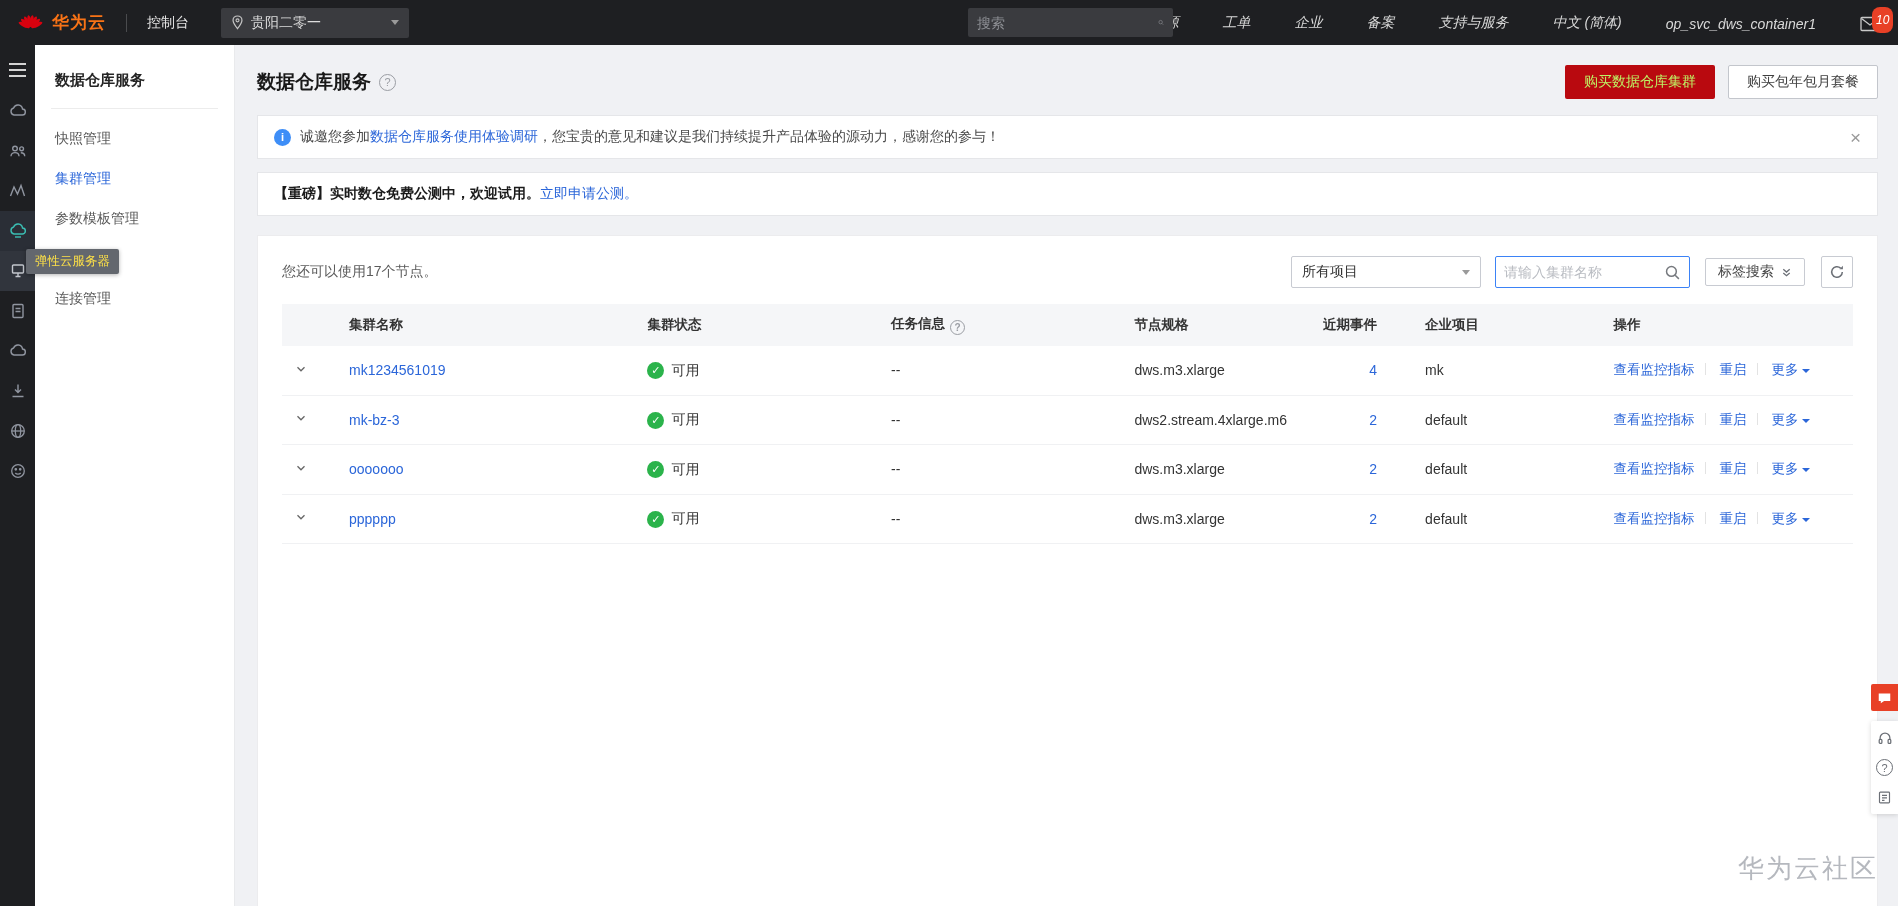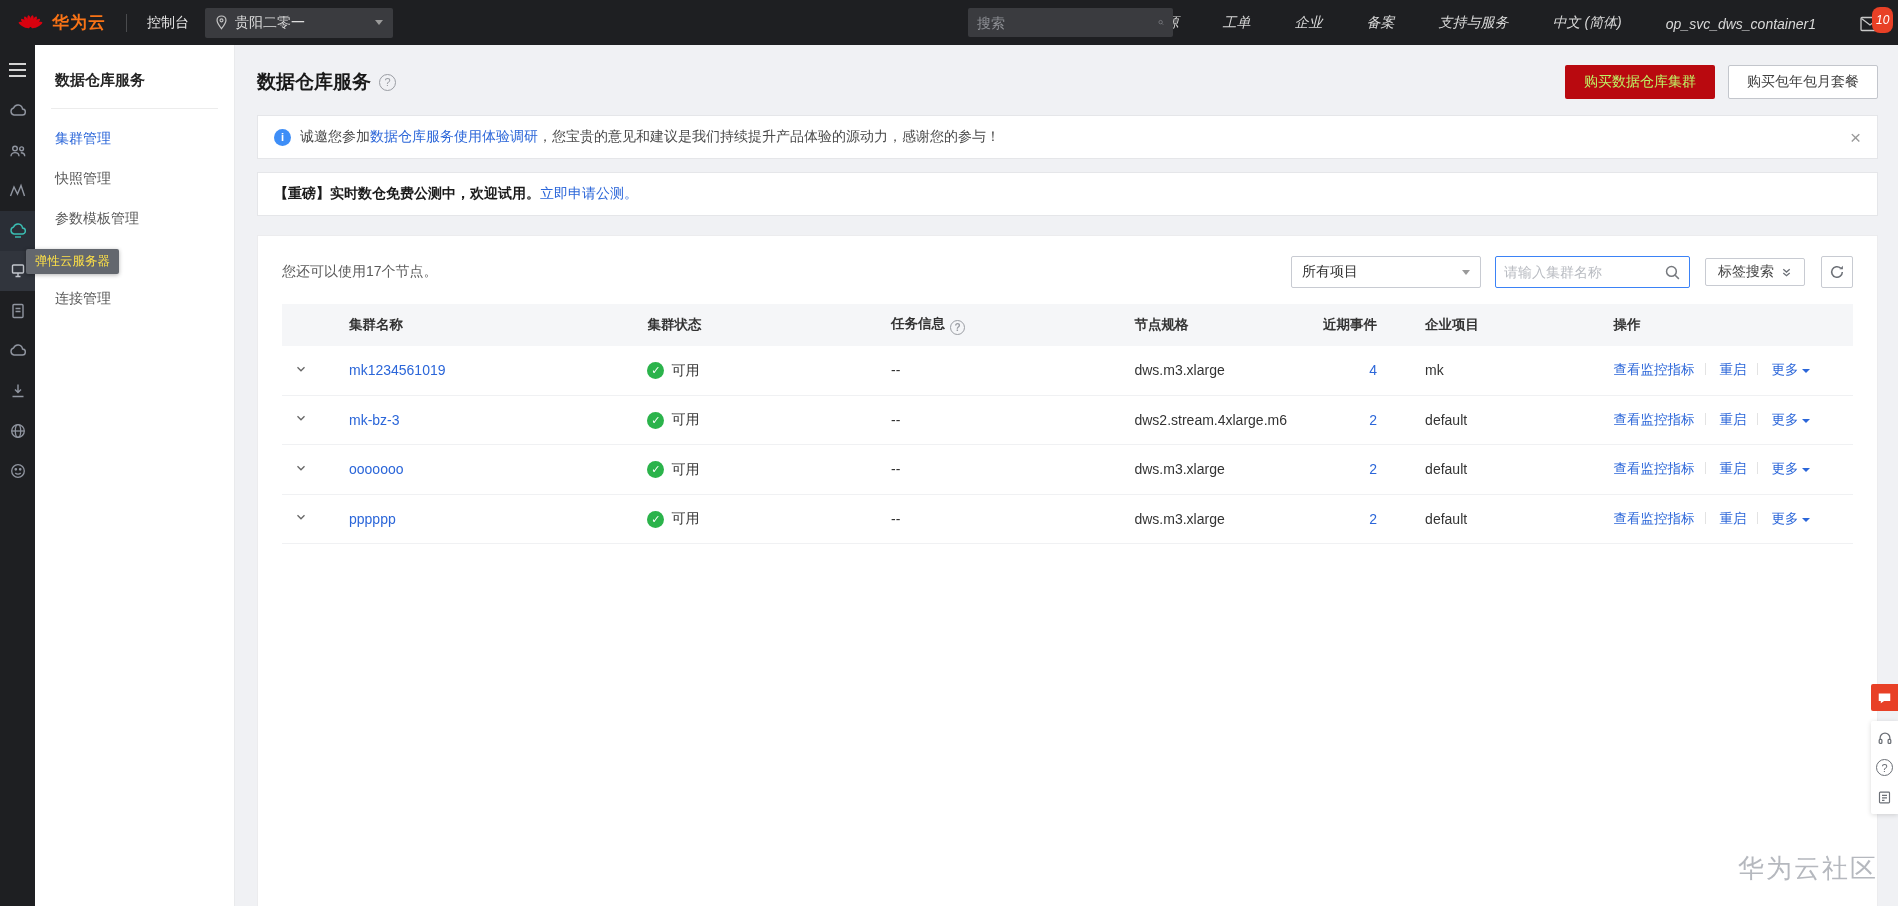--- a/index.html
+++ b/index.html
@@ -12,21 +12,21 @@
   a{text-decoration:none;cursor:pointer;}
   .link{color:var(--accent);}
 
   
   .topbar{height:45px;background:#1e1f22;display:flex;align-items:center;padding:0 18px;position:relative;color:#d8d8d8;z-index:30;}
   .logo{display:flex;align-items:center;gap:9px;cursor:pointer;}
   .logo-flower{width:25px;height:25px;display:block;}
   .brand{font-size:17px;font-weight:700;color:#f97316;letter-spacing:1px;}
   .tb-sep{width:1px;height:18px;background:#4a4b4e;margin:0 20px;}
   .tb-console{font-size:14px;color:#e4e4e4;cursor:pointer;}
-  .region{margin-left:16px;width:188px;height:30px;background:#3a3b3f;border-radius:2px;display:flex;align-items:center;padding:0 10px;gap:7px;cursor:pointer;}
+  .region{margin-left:32px;width:188px;height:30px;background:#3a3b3f;border-radius:2px;display:flex;align-items:center;padding:0 10px;gap:7px;cursor:pointer;}
   .region-label{flex:1;font-size:14px;color:#ddd;white-space:nowrap;overflow:hidden;}
   .caret{width:0;height:0;border-left:4.5px solid transparent;border-right:4.5px solid transparent;border-top:5px solid #9a9a9a;}
   .tb-search{position:absolute;left:968px;top:8px;width:205px;height:29px;background:#3a3b3f;border-radius:2px;display:flex;align-items:center;padding:0 9px;}
   .tb-search input{flex:1;background:transparent;border:none;outline:none;color:#ddd;font-size:14px;font-family:inherit;}
   .tb-search input::placeholder{color:#8d8f94;}
   .tb-right{margin-left:auto;display:flex;align-items:flex-end;gap:44px;font-style:italic;}
   .tb-item{font-size:14px;color:#d9d9d9;white-space:nowrap;cursor:pointer;}
   .mailbox{position:relative;cursor:pointer;display:flex;align-items:center;}
   .badge{position:absolute;top:-9px;left:12px;min-width:18px;height:26px;background:var(--badge-red);color:#fff;font-size:12px;border-radius:8px;display:flex;align-items:center;justify-content:center;padding:0 4px;}
 
@@ -233,22 +233,22 @@
           <path d="M7.3 12a3.6 3.6 0 0 0 5.4 0"></path>
       </svg>
     </div>
   </div>
 
   <div class="rail-tooltip">弹性云服务器</div>
 
   <aside class="sidebar">
     <div class="side-title">数据仓库服务</div>
     <div class="side-div"></div>
+    <div class="side-item">快照管理</div>
     <div class="side-item active">集群管理</div>
-    <div class="side-item">快照管理</div>
     <div class="side-item">参数模板管理</div>
     <div class="side-item">事件管理</div>
     <div class="side-item">连接管理</div>
   </aside>
 
   <main class="main">
     <div class="page-header">
       <h1 class="page-title">数据仓库服务</h1>
       <span class="help"></span>
       <div class="hdr-actions">

